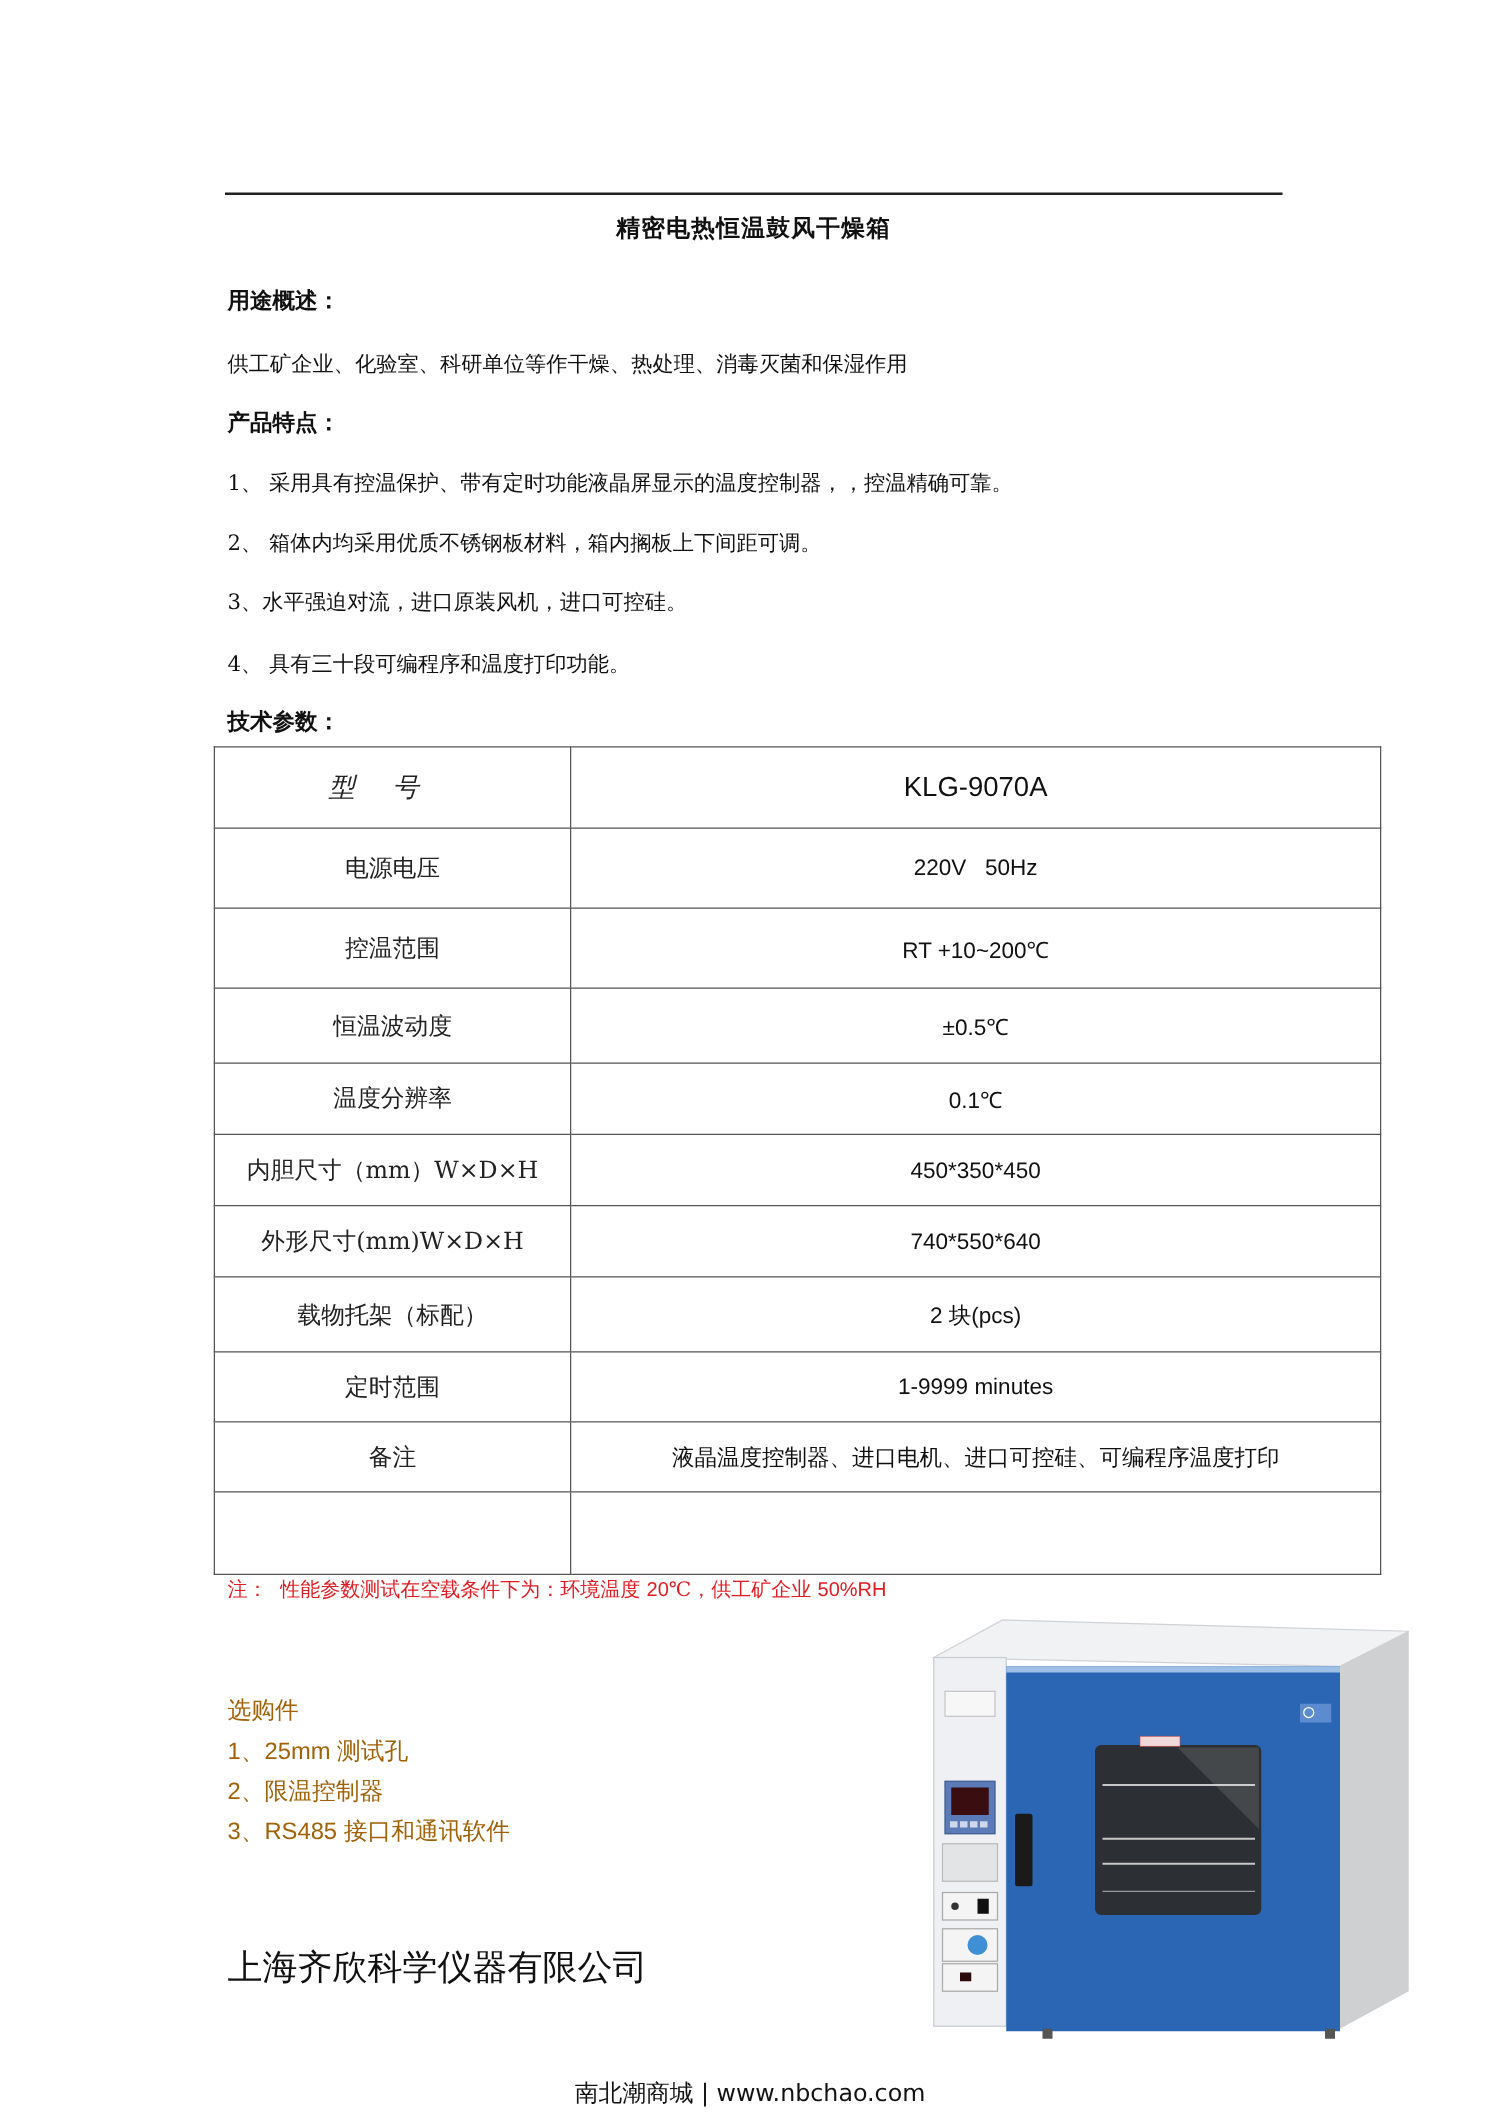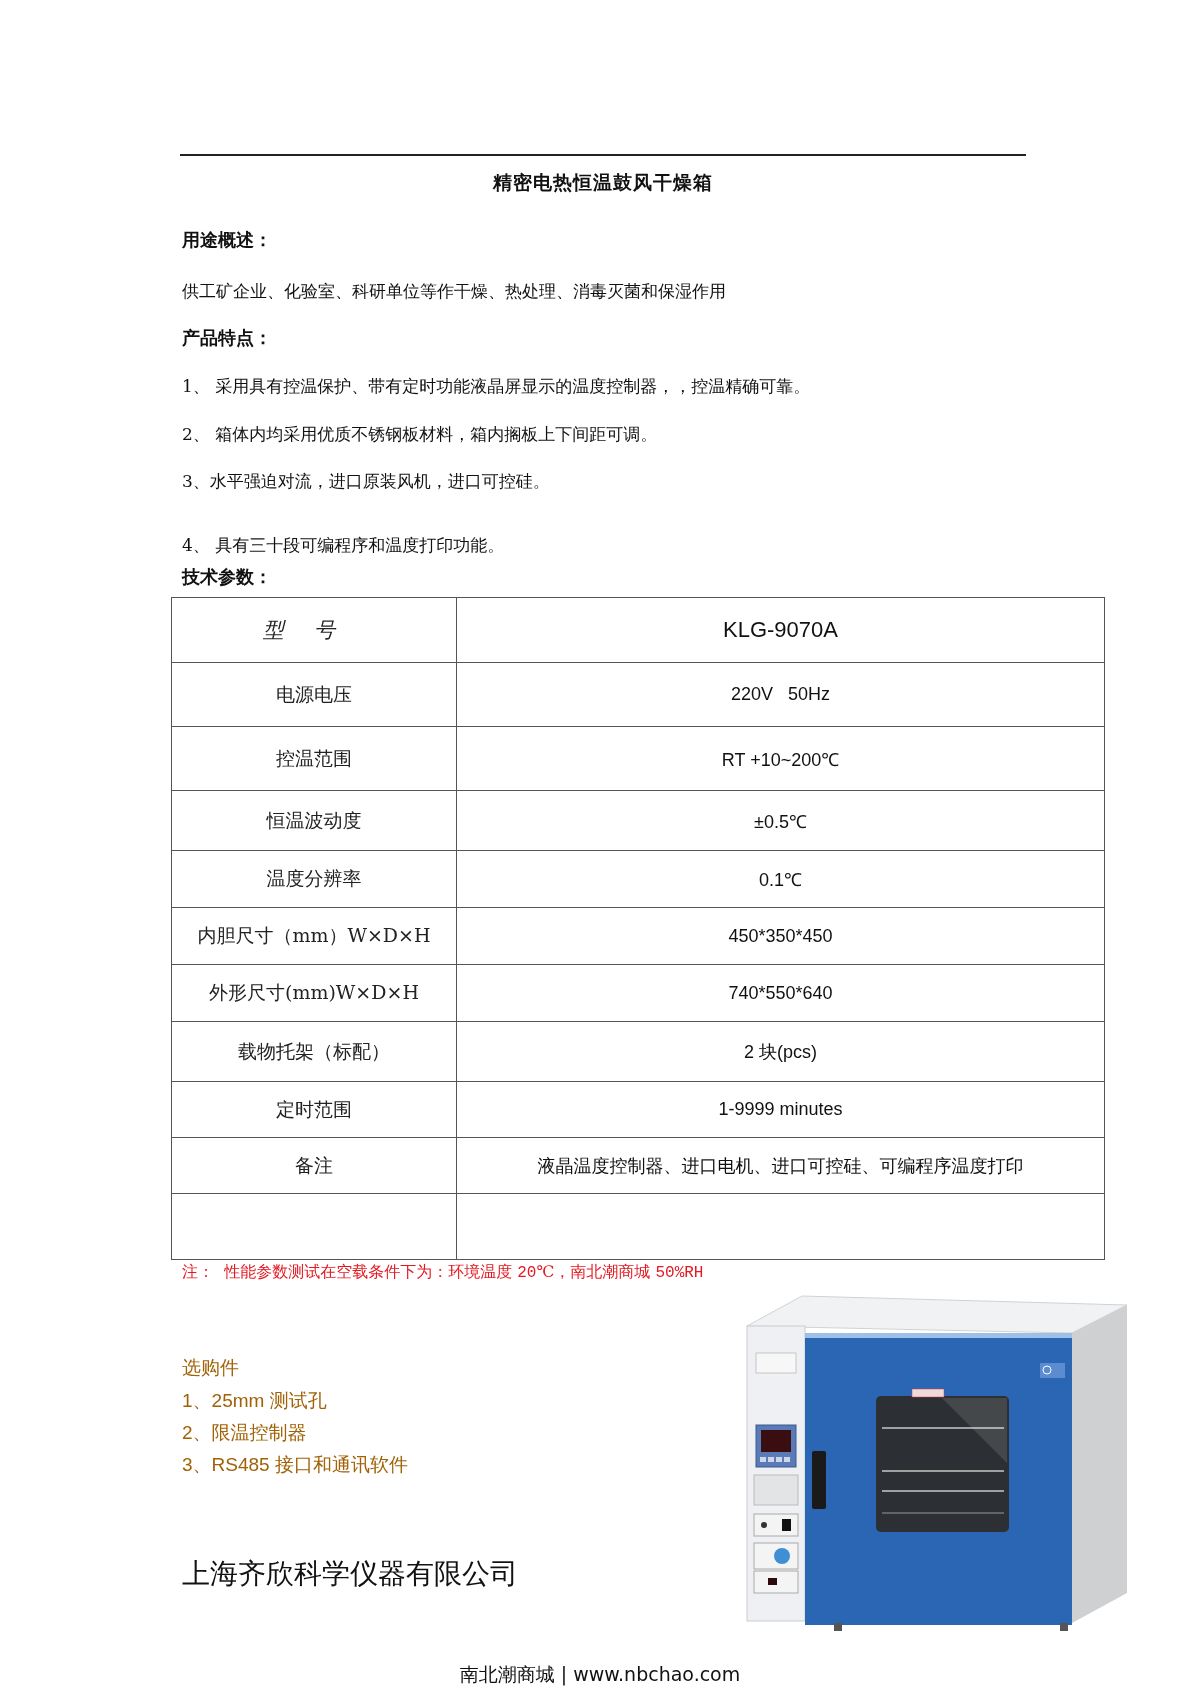--- a/index.html
+++ b/index.html
@@ -11,41 +11,41 @@
     .h { left: 182px; font-size: 18px; font-weight: bold; }
     .p { left: 182px; font-size: 17px; }
     table.spec { position: absolute; left: 171px; top: 597px; width: 934px; border-collapse: collapse; }
     table.spec td { border: 1.5px solid #555; text-align: center; vertical-align: middle; padding: 0; }
     table.spec td.k { width: 284px; font-size: 19px; color: #222; }
     table.spec td.v { font-family: "Liberation Sans", sans-serif; font-size: 18px; color: #111; }
     table.spec td.v.cn { font-family: "DejaVu Serif", serif; font-size: 18px; }
     table.spec tr.model td.k { letter-spacing: 30px; font-size: 21px; font-style: italic; }
     table.spec tr.model td.v { font-size: 22px; }
     .note { left: 182px; top: 1262px; font-size: 16px; color: #e21a22; }
-    .note .num { font-family: Liberation Mono, monospace; }
+    .note .num { font-family: Liberation Sans, sans-serif; }
     .opt { left: 182px; font-size: 19px; font-family: "Liberation Sans", "DejaVu Sans", sans-serif; color: #a16207; }
     .company { left: 182px; top: 1555px; font-size: 28px; font-family: "DejaVu Serif", serif; color: #111; }
     .footer { left: 0; width: 1200px; top: 1662px; text-align: center; font-family: "DejaVu Sans", sans-serif; font-size: 19px; color: #111; }
     
     .oven { left: 742px; top: 1293px; width: 390px; height: 350px; }
   </style>
 </head>
 <body>
 
 <div class="abs rule"></div>
 <div class="abs title">精密电热恒温鼓风干燥箱</div>
 
 <div class="abs h" style="top:228px">用途概述：</div>
 <div class="abs p" style="top:280px">供工矿企业、化验室、科研单位等作干燥、热处理、消毒灭菌和保湿作用</div>
 
 <div class="abs h" style="top:326px">产品特点：</div>
 <div class="abs p" style="top:375px">1、 采用具有控温保护、带有定时功能液晶屏显示的温度控制器，，控温精确可靠。</div>
 <div class="abs p" style="top:423px">2、 箱体内均采用优质不锈钢板材料，箱内搁板上下间距可调。</div>
 <div class="abs p" style="top:470px">3、水平强迫对流，进口原装风机，进口可控硅。</div>
-<div class="abs p" style="top:534px">4、 具有三十段可编程序和温度打印功能。</div>
+<div class="abs p" style="top:520px">4、 具有三十段可编程序和温度打印功能。</div>
 
 <div class="abs h" style="top:565px">技术参数：</div>
 
 <table class="spec">
   <tbody>
       <tr class="model" style="height:65px">
     <td class="k">型号</td>
     <td class="v">KLG-9070A</td>
   </tr>
   <tr style="height:64px">
@@ -85,21 +85,21 @@
     <td class="v cn">液晶温度控制器、进口电机、进口可控硅、可编程序温度打印</td>
   </tr>
   <tr style="height:66px">
     <td class="k"></td>
     <td class="v"></td>
   </tr>
 </tbody>
   </table>
 
 <div class="abs note">
-  <span style="white-space:pre">注：  性能参数测试在空载条件下为：环境温度 </span><span class="num">20</span><span style="white-space:pre">℃，南北潮商城 </span><span class="num">50%RH</span>
+  <span style="white-space:pre">注：  性能参数测试在空载条件下为：环境温度 </span><span class="num">20</span><span style="white-space:pre">℃，供工矿企业 </span><span class="num">50%RH</span>
 </div>
 
 <div class="abs opt" style="top:1355px">选购件</div>
 <div class="abs opt" style="top:1388px">1、25mm 测试孔</div>
 <div class="abs opt" style="top:1420px">2、限温控制器</div>
 <div class="abs opt" style="top:1452px">3、RS485 接口和通讯软件</div>
 
 <div class="abs company">上海齐欣科学仪器有限公司</div>
 
 <div class="abs oven">

